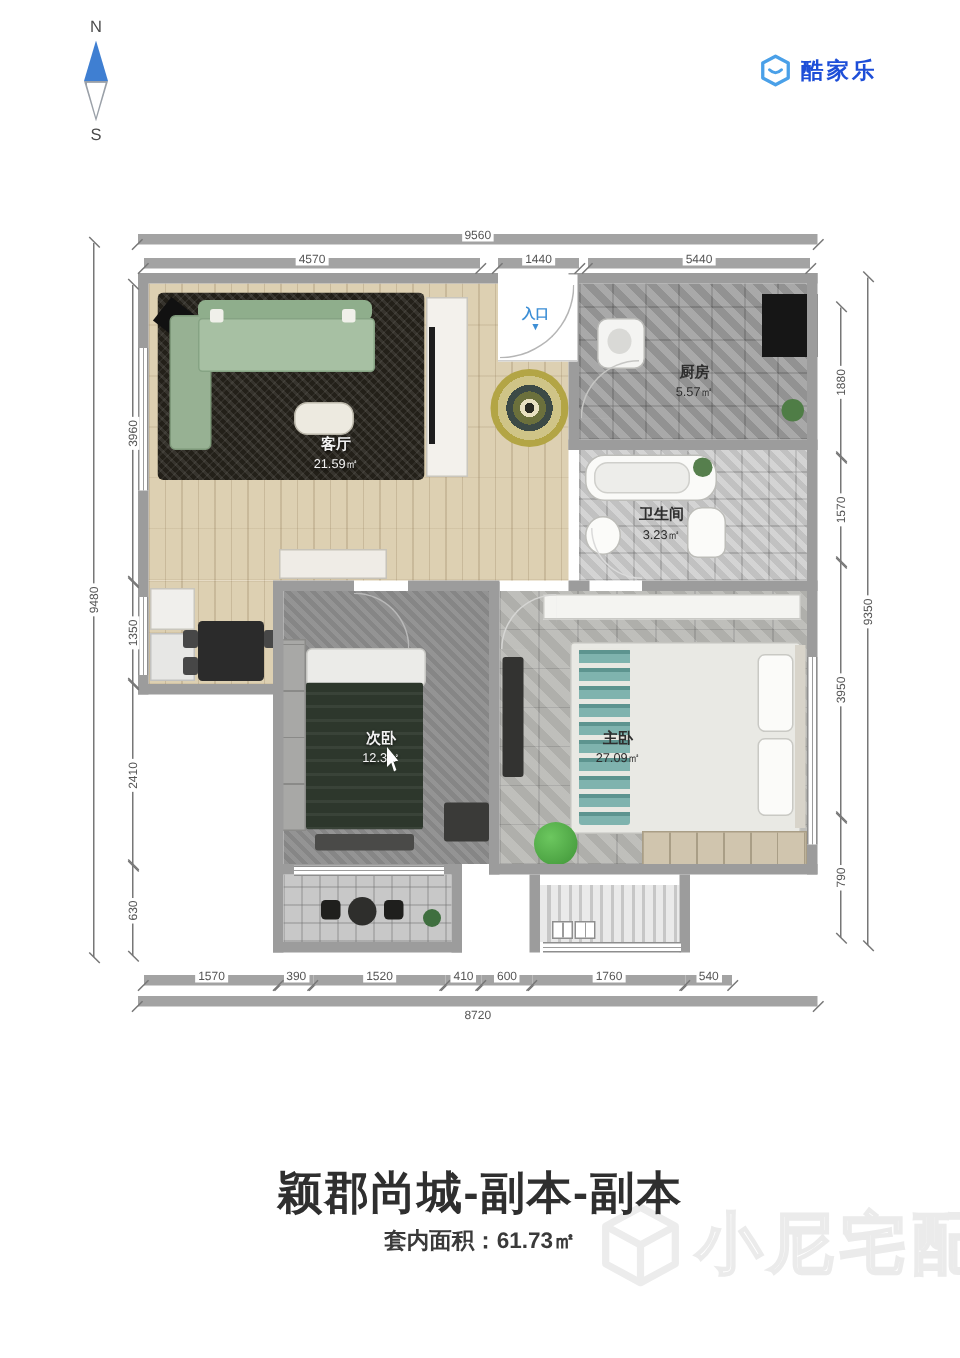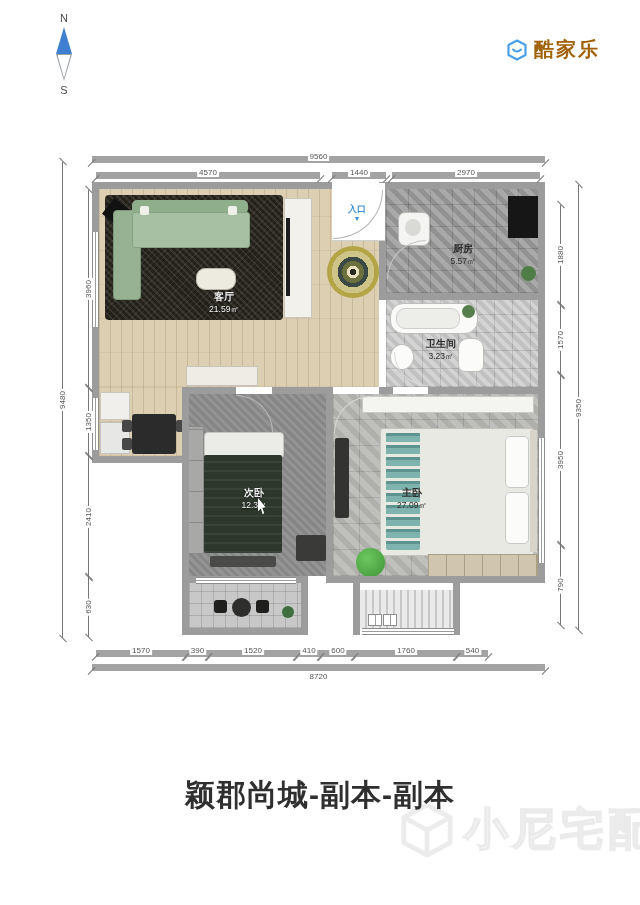--- a/index.html
+++ b/index.html
@@ -9,21 +9,21 @@
 
   
   .compass-label{font-size:11px;color:#4a4a4a;width:16px;text-align:center;z-index:6;}
   .tri-up{width:16px;height:27px;background:#3f7fd2;clip-path:polygon(50% 0,100% 100%,0 100%);}
   .tri-down-outer{width:16px;height:27px;background:#9aa0a8;clip-path:polygon(0 0,100% 0,50% 100%);}
   .tri-down-inner{position:absolute;left:1.5px;right:1.5px;top:1px;bottom:3px;background:#fff;
                   clip-path:polygon(0 0,100% 0,50% 100%);}
 
   
   .logo-wrap{display:flex;align-items:center;gap:6px;z-index:6;}
-  .logo-text{font-size:20px;font-weight:600;color:#a16207;letter-spacing:2px;}
+  .logo-text{font-size:15px;font-weight:600;color:#1d4ed8;letter-spacing:2px;}
 
   
   .dim{position:absolute;color:#555;z-index:60;}
   .dim-h{border-top:7px solid #a3a3a3;height:0;}
   .dim-h::before{content:"";position:absolute;left:-1px;top:-5px;height:10px;width:1px;background:#777;transform:rotate(45deg);}
   .dim-h::after{content:"";position:absolute;right:-1px;top:-5px;height:10px;width:1px;background:#777;transform:rotate(45deg);}
   .dim-h>span{position:absolute;left:50%;top:-2px;transform:translate(-50%,-100%);
               font-size:8px;line-height:1;background:#fff;padding:0 2px;white-space:nowrap;}
   .dim-v{border-left:1px solid #777;width:0;}
   .dim-v::before{content:"";position:absolute;top:-1px;left:-5px;width:10px;height:1px;background:#777;transform:rotate(45deg);}
@@ -250,21 +250,21 @@
   <div class="dim dim-h" style="left:92px;top:156px;width:453px;">
       <span>9560</span>
     </div>
   <div class="dim dim-h" style="left:96px;top:172px;width:224px;">
       <span>4570</span>
     </div>
   <div class="dim dim-h" style="left:332px;top:172px;width:54px;">
       <span>1440</span>
     </div>
   <div class="dim dim-h" style="left:392px;top:172px;width:148px;">
-      <span>2970</span>
+      <span>5440</span>
     </div>
 
   <div class="dim dim-h" style="left:96px;top:650px;width:90px;">
       <span>1570</span>
     </div>
   <div class="dim dim-h" style="left:186px;top:650px;width:23px;">
       <span>390</span>
     </div>
   <div class="dim dim-h" style="left:209px;top:650px;width:88px;">
       <span>1520</span>
@@ -321,14 +321,17 @@
     <svg width="58" height="58" viewBox="0 0 60 60">
       <g fill="none" stroke="#ececec" stroke-width="5" stroke-linejoin="round">
         <path d="M30 4 L54 17 L54 43 L30 56 L6 43 L6 17 Z"></path>
         <path d="M6 17 L30 30 L54 17 M30 30 L30 56"></path>
       </g>
     </svg>
     <span class="watermark-text">小尼宅配</span>
   </div>
 
   <div class="plan-title" style="top:775px;">颖郡尚城-副本-副本</div>
+  <div class="plan-area" style="top:818px;">
+    <span>套内面积：</span><span>61.73㎡</span>
+  </div>
 
 </div>
 
 </body></html>

